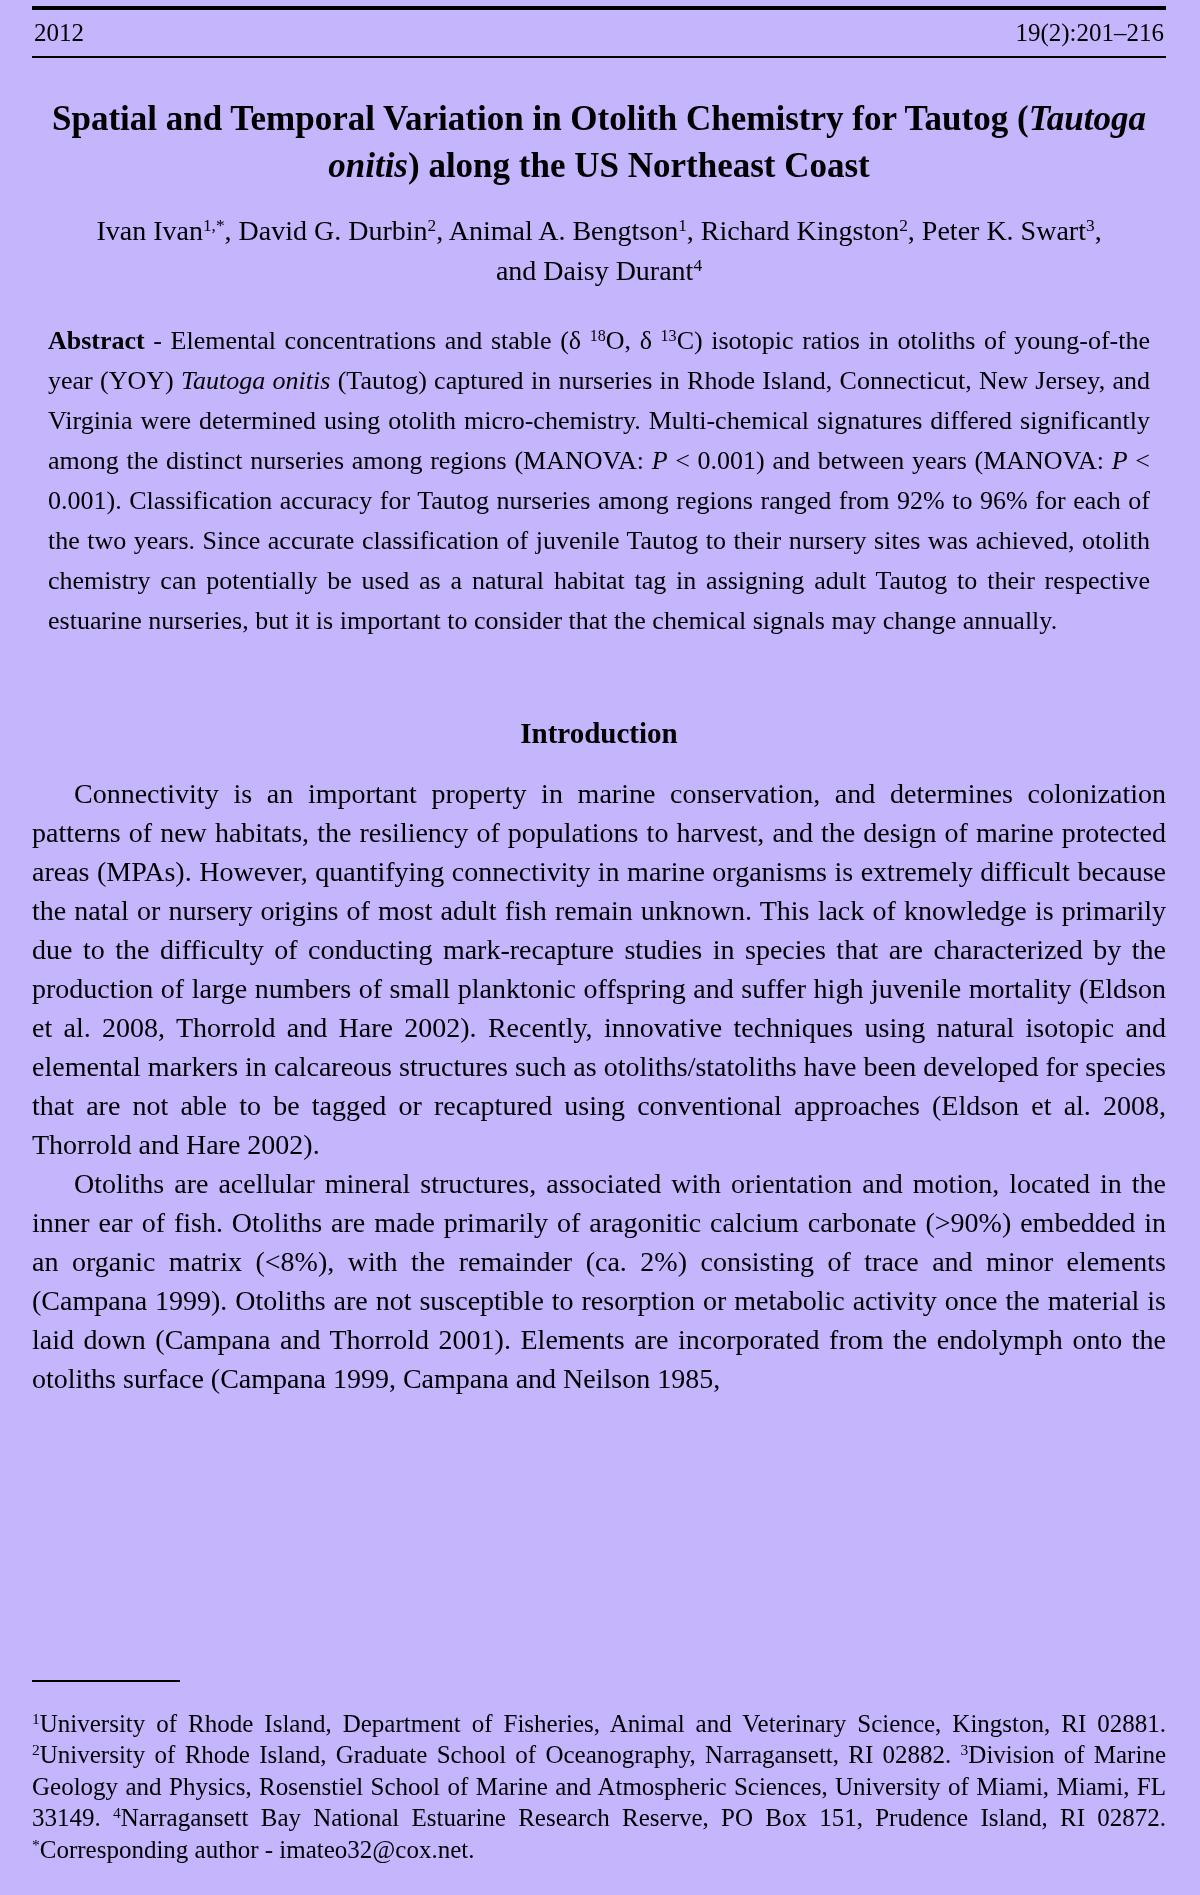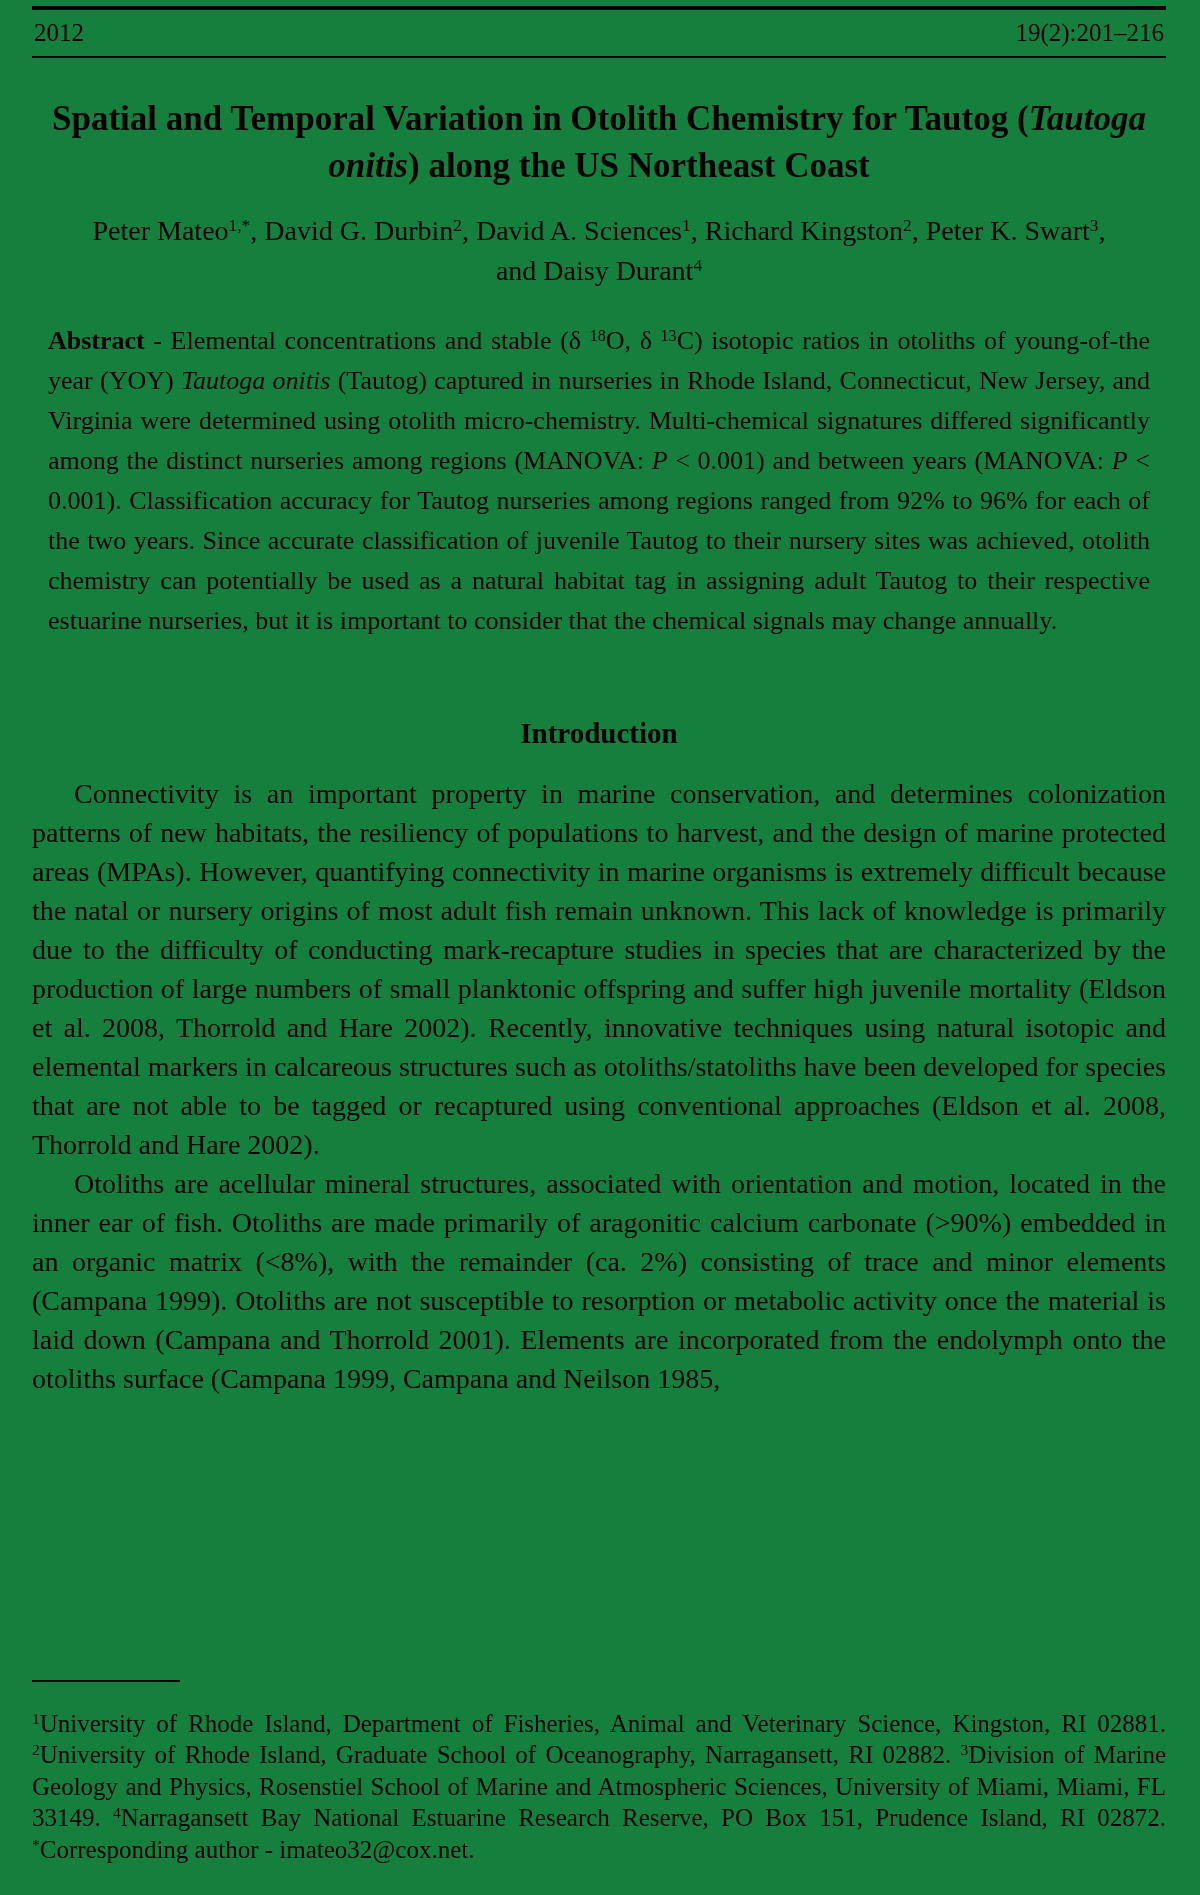--- a/index.html
+++ b/index.html
@@ -6,21 +6,21 @@
     margin: 0;
     padding: 0;
     background: #ffffff;
   }
   .page {
     position: relative;
     width: 1200px;
     height: 1895px;
     box-sizing: border-box;
     padding: 0 34px 0 32px;
-    background: #15803d;
+    background: #c4b5fd;
     color: #000000;
     font-family: "Liberation Serif", "DejaVu Serif", serif;
     overflow: hidden;
   }
   .journal-header {
     display: flex;
     justify-content: space-between;
     align-items: baseline;
     margin-top: 6px;
     border-top: 4px solid #000;
@@ -97,21 +97,21 @@
 
 <div class="page">
 
   <header class="journal-header">
     <span>2012</span>
     <span>19(2):201–216</span>
   </header>
 
   <h1 class="article-title"><span>Spatial and Temporal Variation in Otolith Chemistry for Tautog (</span><span class="run-i">Tautoga onitis</span><span>) along the US Northeast Coast</span></h1>
 
-  <div class="authors"><span>Peter Mateo</span><sup>1,*</sup><span>, David G. Durbin</span><sup>2</sup><span>, David A. Sciences</span><sup>1</sup><span>, Richard Kingston</span><sup>2</sup><span>, Peter K. Swart</span><sup>3</sup><span>, and Daisy Durant</span><sup>4</sup></div>
+  <div class="authors"><span>Ivan Ivan</span><sup>1,*</sup><span>, David G. Durbin</span><sup>2</sup><span>, Animal A. Bengtson</span><sup>1</sup><span>, Richard Kingston</span><sup>2</sup><span>, Peter K. Swart</span><sup>3</sup><span>, and Daisy Durant</span><sup>4</sup></div>
 
   <p class="abstract"><span class="run-b">Abstract</span><span> - Elemental concentrations and stable (δ </span><sup>18</sup><span>O, δ </span><sup>13</sup><span>C) isotopic ratios in otoliths of young-of-the year (YOY) </span><span class="run-i">Tautoga onitis</span><span> (Tautog) captured in nurseries in Rhode Island, Connecticut, New Jersey, and Virginia were determined using otolith micro-chemistry. Multi-chemical signatures differed significantly among the distinct nurseries among regions (MANOVA: </span><span class="run-i">P</span><span> &lt; 0.001) and between years (MANOVA: </span><span class="run-i">P</span><span> &lt; 0.001). Classification accuracy for Tautog nurseries among regions ranged from 92% to 96% for each of the two years. Since accurate classification of juvenile Tautog to their nursery sites was achieved, otolith chemistry can potentially be used as a natural habitat tag in assigning adult Tautog to their respective estuarine nurseries, but it is important to consider that the chemical signals may change annually.</span></p>
 
   <h2 class="section-heading">Introduction</h2>
 
   <p class="body-par"><span>Connectivity is an important property in marine conservation, and determines colonization patterns of new habitats, the resiliency of populations to harvest, and the design of marine protected areas (MPAs). However, quantifying connectivity in marine organisms is extremely difficult because the natal or nursery origins of most adult fish remain unknown. This lack of knowledge is primarily due to the difficulty of conducting mark-recapture studies in species that are characterized by the production of large numbers of small planktonic offspring and suffer high juvenile mortality (Eldson et al. 2008, Thorrold and Hare 2002). Recently, innovative techniques using natural isotopic and elemental markers in calcareous structures such as otoliths/statoliths have been developed for species that are not able to be tagged or recaptured using conventional approaches (Eldson et al. 2008, Thorrold and Hare 2002).</span></p>
   <p class="body-par"><span>Otoliths are acellular mineral structures, associated with orientation and motion, located in the inner ear of fish. Otoliths are made primarily of aragonitic calcium carbonate (&gt;90%) embedded in an organic matrix (&lt;8%), with the remainder (ca. 2%) consisting of trace and minor elements (Campana 1999). Otoliths are not susceptible to resorption or metabolic activity once the material is laid down (Campana and Thorrold 2001). Elements are incorporated from the endolymph onto the otoliths surface (Campana 1999, Campana and Neilson 1985,</span></p>
 
   <div class="footnote-block">
     <div class="footnote-rule"></div>

